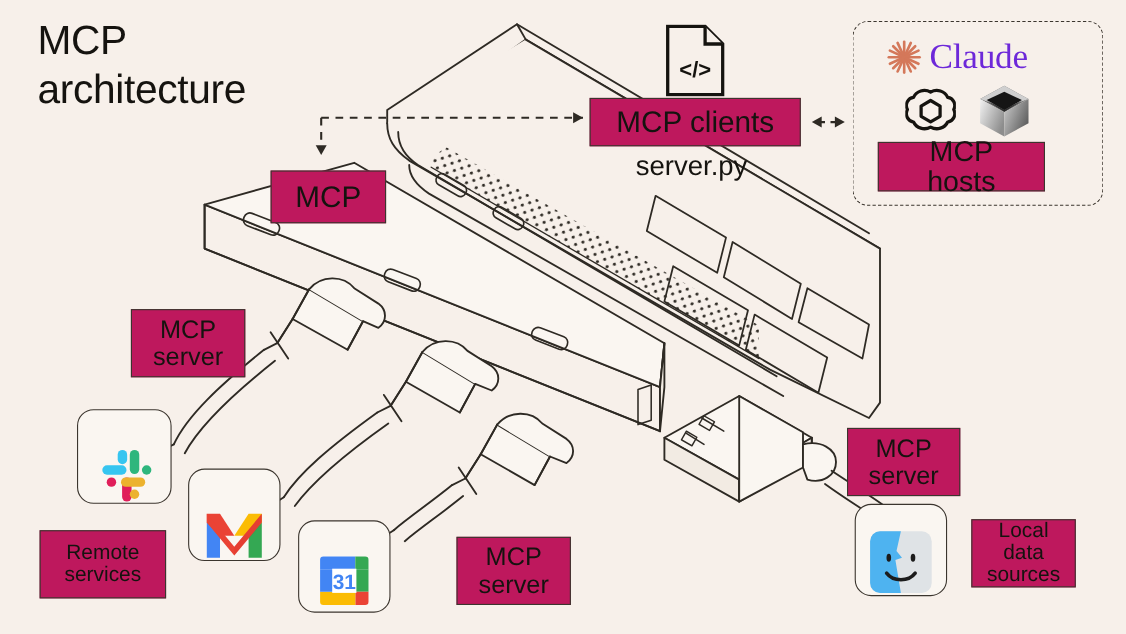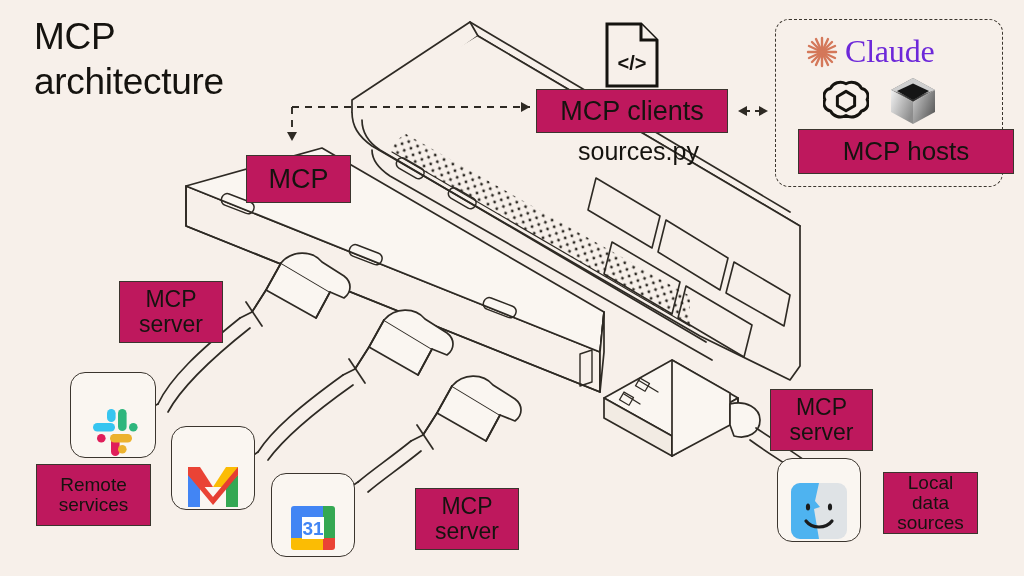--- a/index.html
+++ b/index.html
@@ -42,25 +42,25 @@
     display: flex;
     align-items: center;
     justify-content: center;
     text-align: center;
     line-height: 1.07;
   }
   .lbl-1line { padding: 3px 12px; }
   .lbl-2line { padding: 5px 10px; flex-direction: column; }
   #lbl-mcp        { left: 246px; top: 155px; width: 105px; height: 48px; font-size: 27px; }
   #lbl-clients    { left: 536px; top: 89px;  width: 192px; height: 44px; font-size: 27px; }
-  #lbl-hosts      { left: 798px; top: 129px; width: 216px; height: 45px; font-size: 26px; }
+  #lbl-hosts      { left: 798px; top: 129px; width: 152px; height: 45px; font-size: 26px; }
   #lbl-server-1   { left: 119px; top: 281px; width: 104px; height: 62px; font-size: 23px; }
   #lbl-server-2   { left: 415px; top: 488px; width: 104px; height: 62px; font-size: 23px; }
   #lbl-server-3   { left: 770px; top: 389px; width: 103px; height: 62px; font-size: 23px; }
-  #lbl-remote     { left: 36px;  top: 464px; width: 115px; height: 62px; font-size: 19px; }
+  #lbl-remote     { left: 36px;  top: 482px; width: 115px; height: 62px; font-size: 19px; }
   #lbl-local      { left: 883px; top: 472px; width: 95px; height: 62px; font-size: 19px; }
   .caption {
     position: absolute;
     color: #15130f;
     font-size: 25px;
   }
   #cap-clientpy { left: 578px; top: 137px; }
   .tile {
     position: absolute;
     box-sizing: border-box;
@@ -308,21 +308,21 @@
       <polygon points="24,2 46,14 24,22 2,14" fill="#cfcfcf"></polygon>
       <polygon points="7,15 24,24 41,15 24,25.5" fill="#2a2a2a"></polygon>
       <polygon points="8,15 24,7.5 40,15 24,24" fill="#151515"></polygon>
     </svg>
   </div>
 
   <div class="lbl lbl-1line" id="lbl-mcp">MCP</div>
 
   <div class="lbl lbl-1line" id="lbl-clients">MCP clients</div>
 
-  <div class="caption" id="cap-clientpy">sources.py</div>
+  <div class="caption" id="cap-clientpy">server.py</div>
 
   <div class="lbl lbl-1line" id="lbl-hosts">MCP hosts</div>
 
   <div class="lbl lbl-2line" id="lbl-server-1">
     <span>MCP</span>
     <span>server</span>
   </div>
 
   <div class="lbl lbl-2line" id="lbl-server-2">
     <span>MCP</span>

